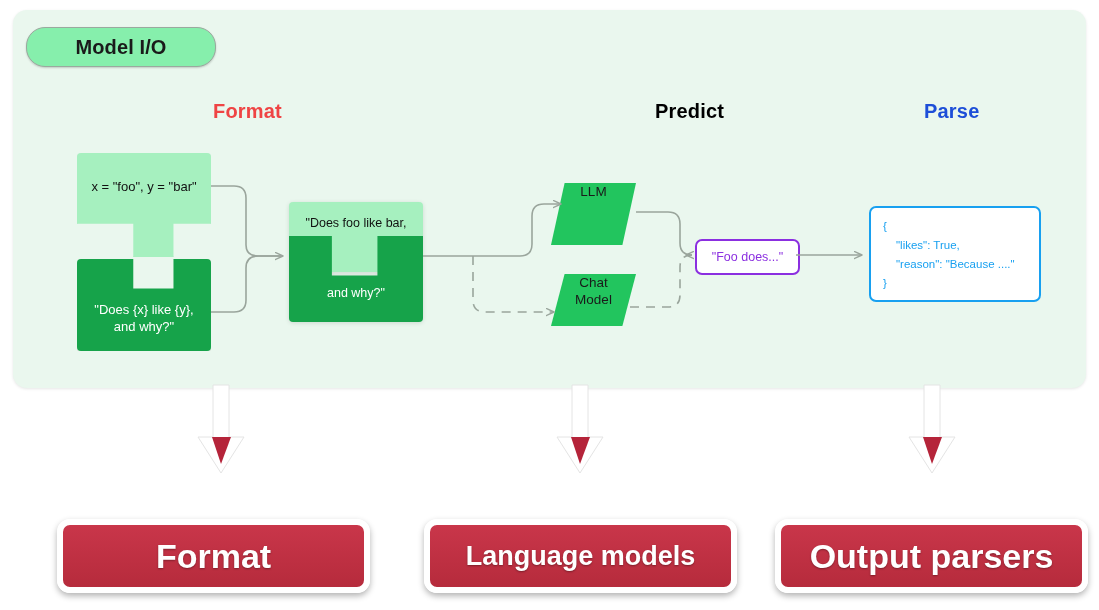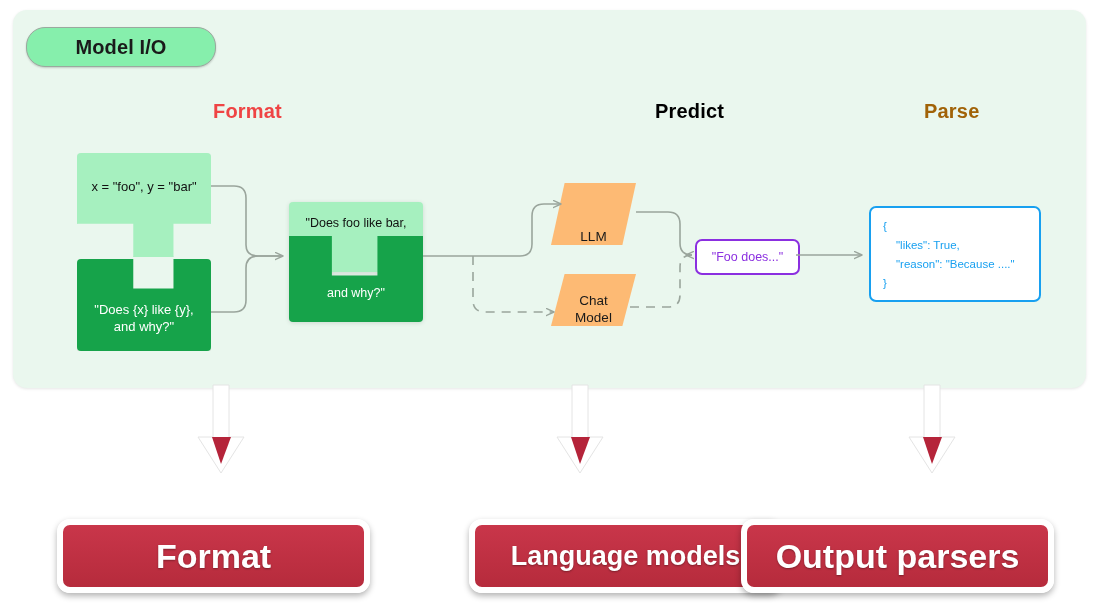--- a/index.html
+++ b/index.html
@@ -51,21 +51,21 @@
   
   .col-head {
     position: absolute;
     font-size: 20px;
     font-weight: bold;
     letter-spacing: 0.2px;
     white-space: nowrap;
   }
   #head-format  { left: 213px; top: 100px; color: #ef4444; }
   #head-predict { left: 624px; top: 100px; color: #000000; margin-left: 31px; }
-  #head-parse   { left: 924px; top: 100px; color: #a16207; }
+  #head-parse   { left: 924px; top: 100px; color: #1d4ed8; }
 
   
   .puzzle {
     position: absolute;
     box-shadow: 0 1px 2px rgba(0,0,0,0.12);
   }
   .puzzle-txt {
     position: absolute;
     width: 100%;
     text-align: center;
@@ -115,25 +115,25 @@
     text-align: center; font-size: 12.5px; color: #111; white-space: nowrap;
   }
   #combined-line2 {
     position: absolute; left: 0; top: 84px; width: 134px;
     text-align: center; font-size: 12.5px; color: #ffffff; white-space: nowrap;
   }
 
   
   .para {
     position: absolute;
-    background: #fdba74;
+    background: #22c55e;
     -webkit-clip-path: polygon(16% 0, 100% 0, 84% 100%, 0 100%);
     clip-path: polygon(16% 0, 100% 0, 84% 100%, 0 100%);
     display: flex;
-    align-items: flex-end;
+    align-items: flex-start;
     justify-content: center;
   }
   .para span {
     font-size: 13.5px;
     color: #1a1a1a;
     text-align: center;
     line-height: 17px;
     white-space: pre-line;
   }
   #para-llm  { left: 551px; top: 183px; width: 85px; height: 62px; }
@@ -183,22 +183,22 @@
     border-radius: 13px;
     box-shadow: 0 3px 6px rgba(0,0,0,0.30);
     display: flex; align-items: center; justify-content: center;
     color: #ffffff;
     font-weight: bold;
     text-shadow: 0 1px 2px rgba(0,0,0,0.35);
     white-space: nowrap;
     box-sizing: border-box;
   }
   #red-prompts  { left: 57px;  top: 519px; width: 313px; height: 74px; font-size: 34px; }
-  #red-models   { left: 424px; top: 519px; width: 313px; height: 74px; font-size: 27px; margin-left: 45px; }
-  #red-parsers  { left: 741px; top: 519px; width: 313px; height: 74px; font-size: 34px; }
+  #red-models   { left: 424px; top: 519px; width: 313px; height: 74px; font-size: 27px; }
+  #red-parsers  { left: 775px; top: 519px; width: 313px; height: 74px; font-size: 34px; }
 </style>
 </head>
 <body>
 
 <div id="io-panel"></div>
 
 <div id="model-io-pill">Model I/O</div>
 
 <div class="col-head" id="head-format">Format</div>
 <div class="col-head" id="head-predict">Predict</div>

